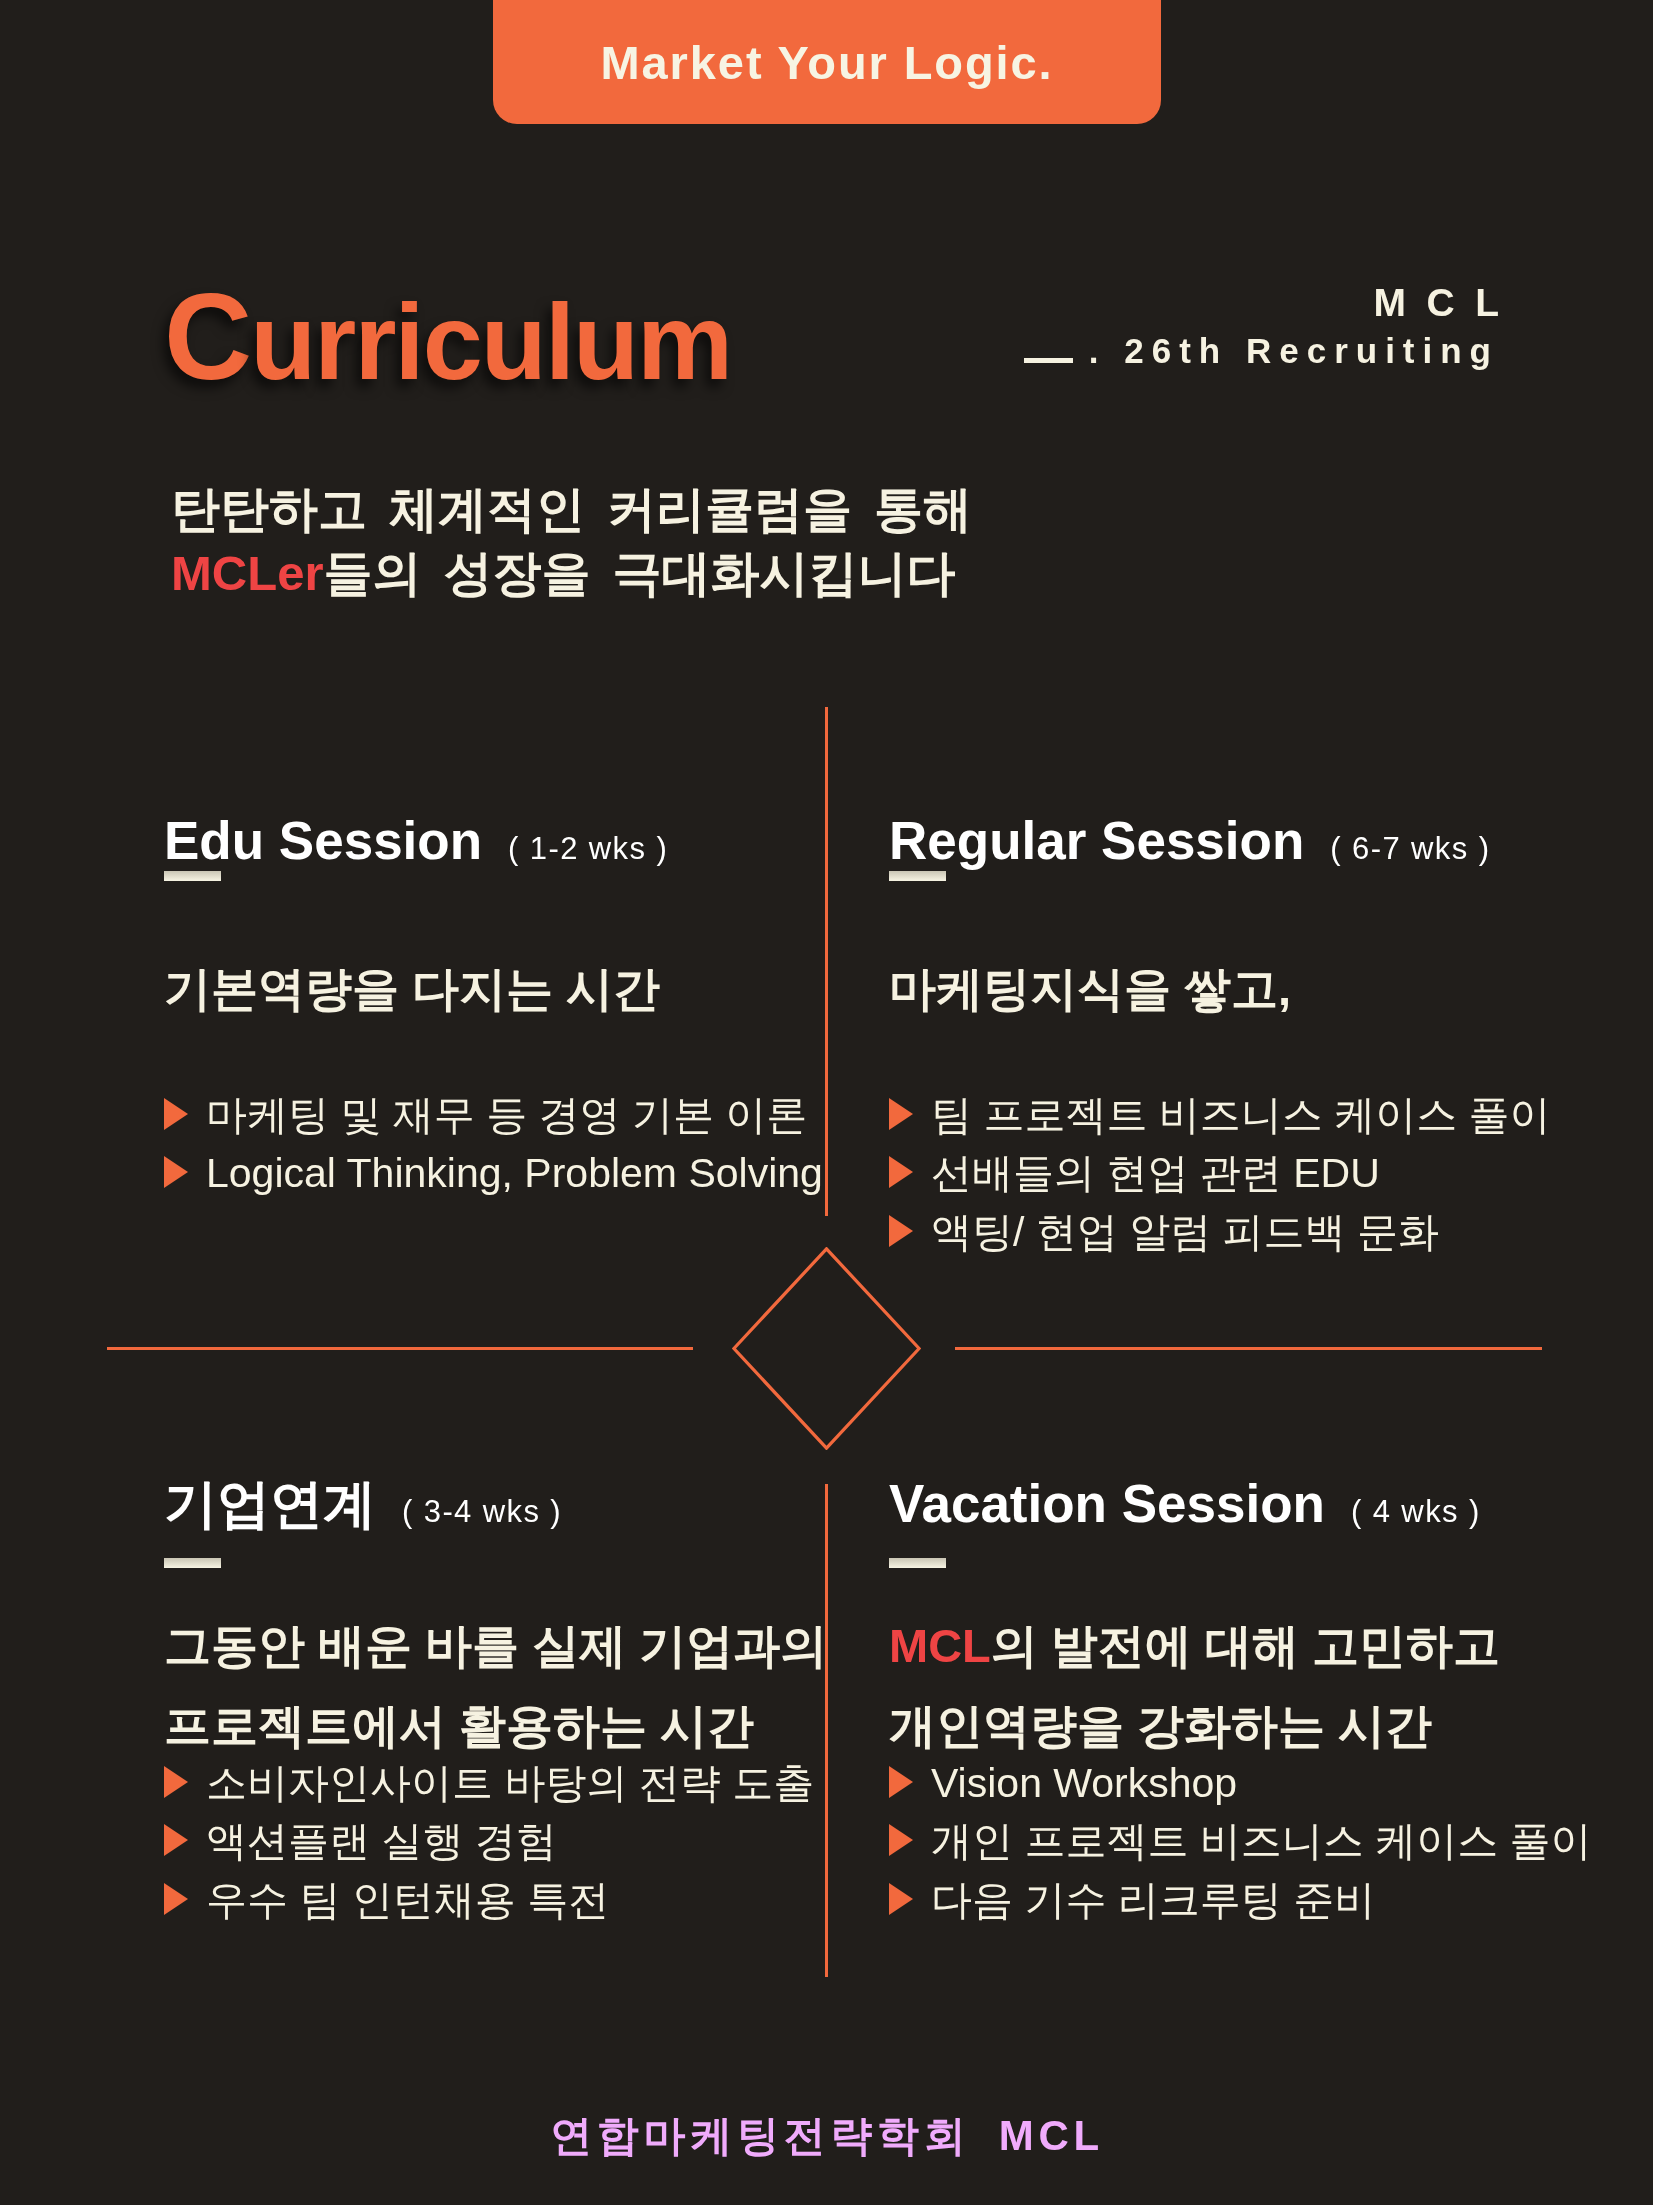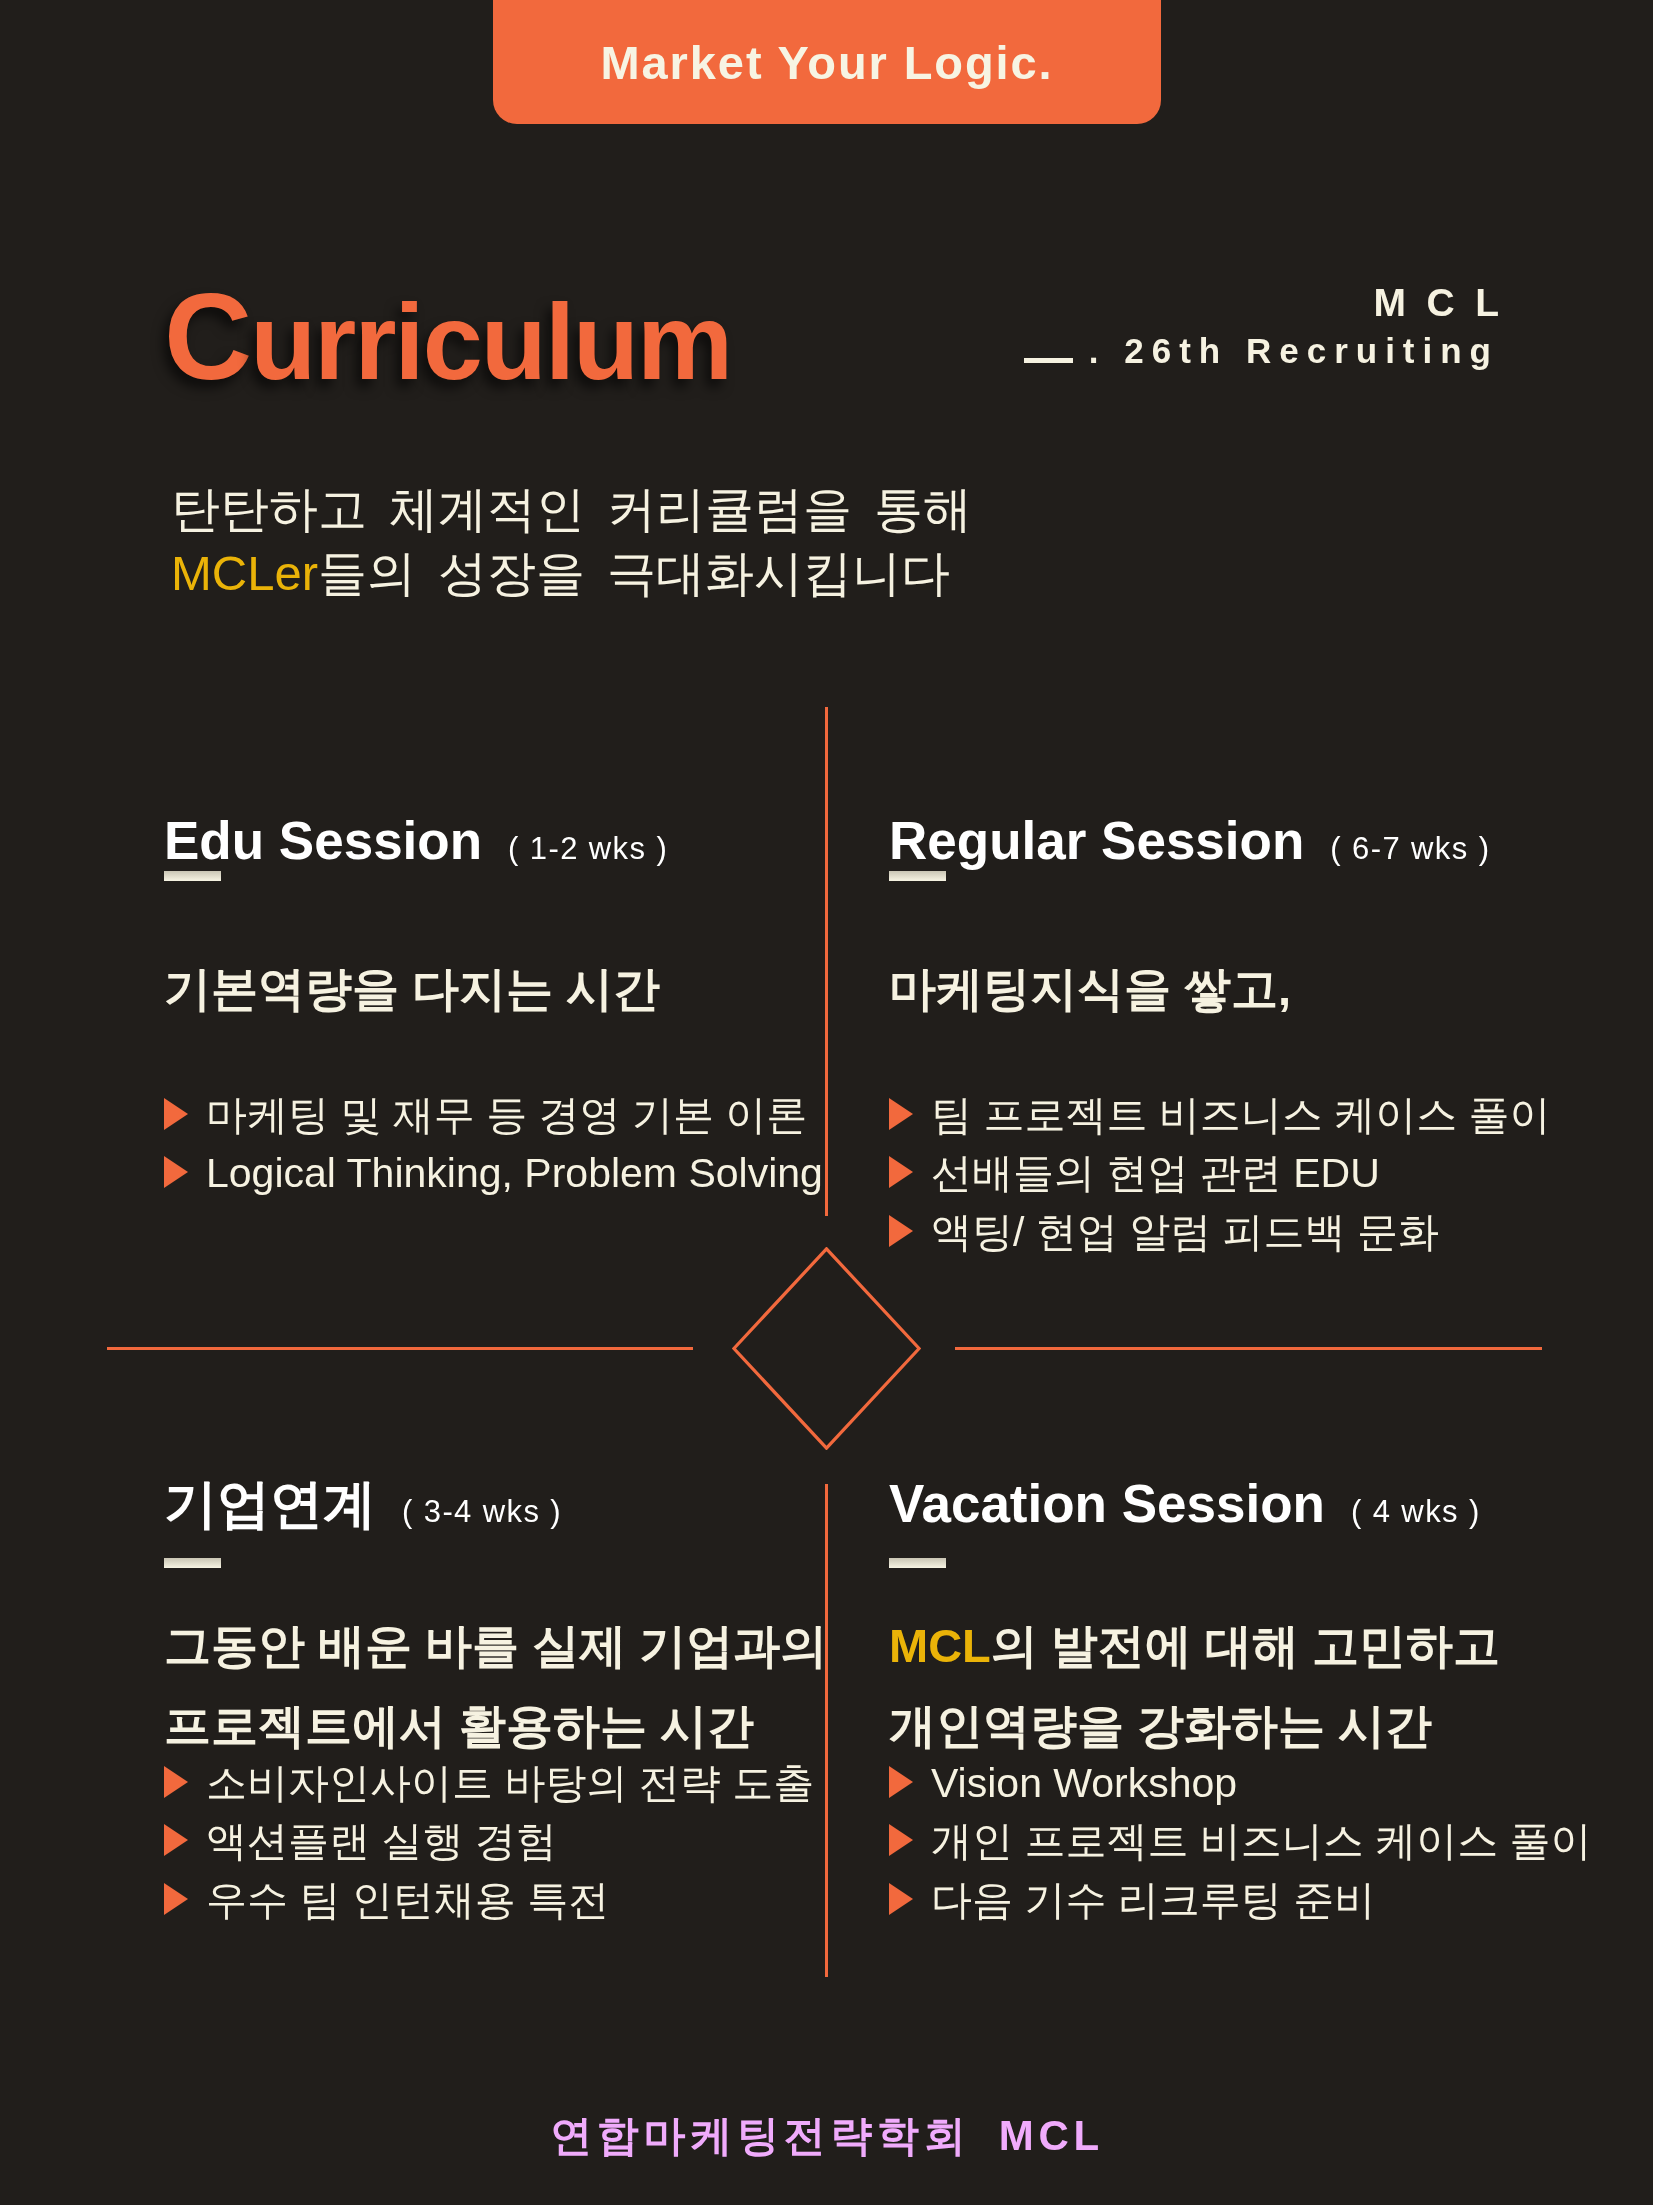--- a/index.html
+++ b/index.html
@@ -1,39 +1,39 @@
 <!DOCTYPE html>
 <html style="font-size:7.5px"><head>
 <meta charset="utf-8">
 <style>
   html,body{margin:0;padding:0;background:#211E1B;}
   .page{position:relative;width:1654px;height:2205px;background:#211E1B;overflow:hidden;
         font-family:"Liberation Sans","DejaVu Sans",sans-serif;}
-  .orange{color:#eab308;}
+  .orange{color:#ef4444;}
 
   
   .badge{position:absolute;left:493px;top:0;width:668px;height:124px;background:#F2693D;
          border-radius:0 0 24px 24px;display:flex;align-items:center;justify-content:center;}
   .badge-label{font-size:47px;font-weight:bold;color:#F7F4E3;letter-spacing:1.9px;}
 
   
   .title{position:absolute;left:164px;top:276px;font-size:108px;font-weight:bold;color:#F2693D;
          line-height:1;letter-spacing:-1.9px;white-space:nowrap;
          text-shadow:-5.6px 7.5px 12px rgba(0,0,0,.6);}
   .title .cap{font-size:1.13em;}
 
   
   .mcl{position:absolute;right:155px;top:281px;text-align:right;color:#F6F2E1;}
   .mcl-org{font-size:39px;font-weight:bold;letter-spacing:20.5px;margin-right:-20.5px;}
   .mcl-rec{margin-top:6px;display:flex;align-items:baseline;justify-content:center;
            font-size:35px;font-weight:bold;letter-spacing:8px;white-space:nowrap;}
   .dash{width:49px;height:0;border-bottom:5.1px solid #F6F2E1;margin-right:16px;flex:none;}
 
   
-  .subtitle{position:absolute;left:171px;top:477px;font-size:49px;font-weight:normal;
+  .subtitle{position:absolute;left:171px;top:477px;font-size:49px;font-weight:bold;
             color:#F6F2E1;line-height:64px;word-spacing:8.4px;white-space:nowrap;}
 
   
   .vline,.hline{position:absolute;background:#F2693D;}
   .v-top{left:825px;top:707px;width:3.3px;height:509px;}
   .v-bottom{left:825px;top:1484px;width:3.3px;height:493px;}
   .h-left{left:107px;top:1347px;width:586px;height:3.3px;}
   .h-right{left:955px;top:1347px;width:587px;height:3.3px;}
   .diamond{position:absolute;left:732px;top:1247px;}
 

